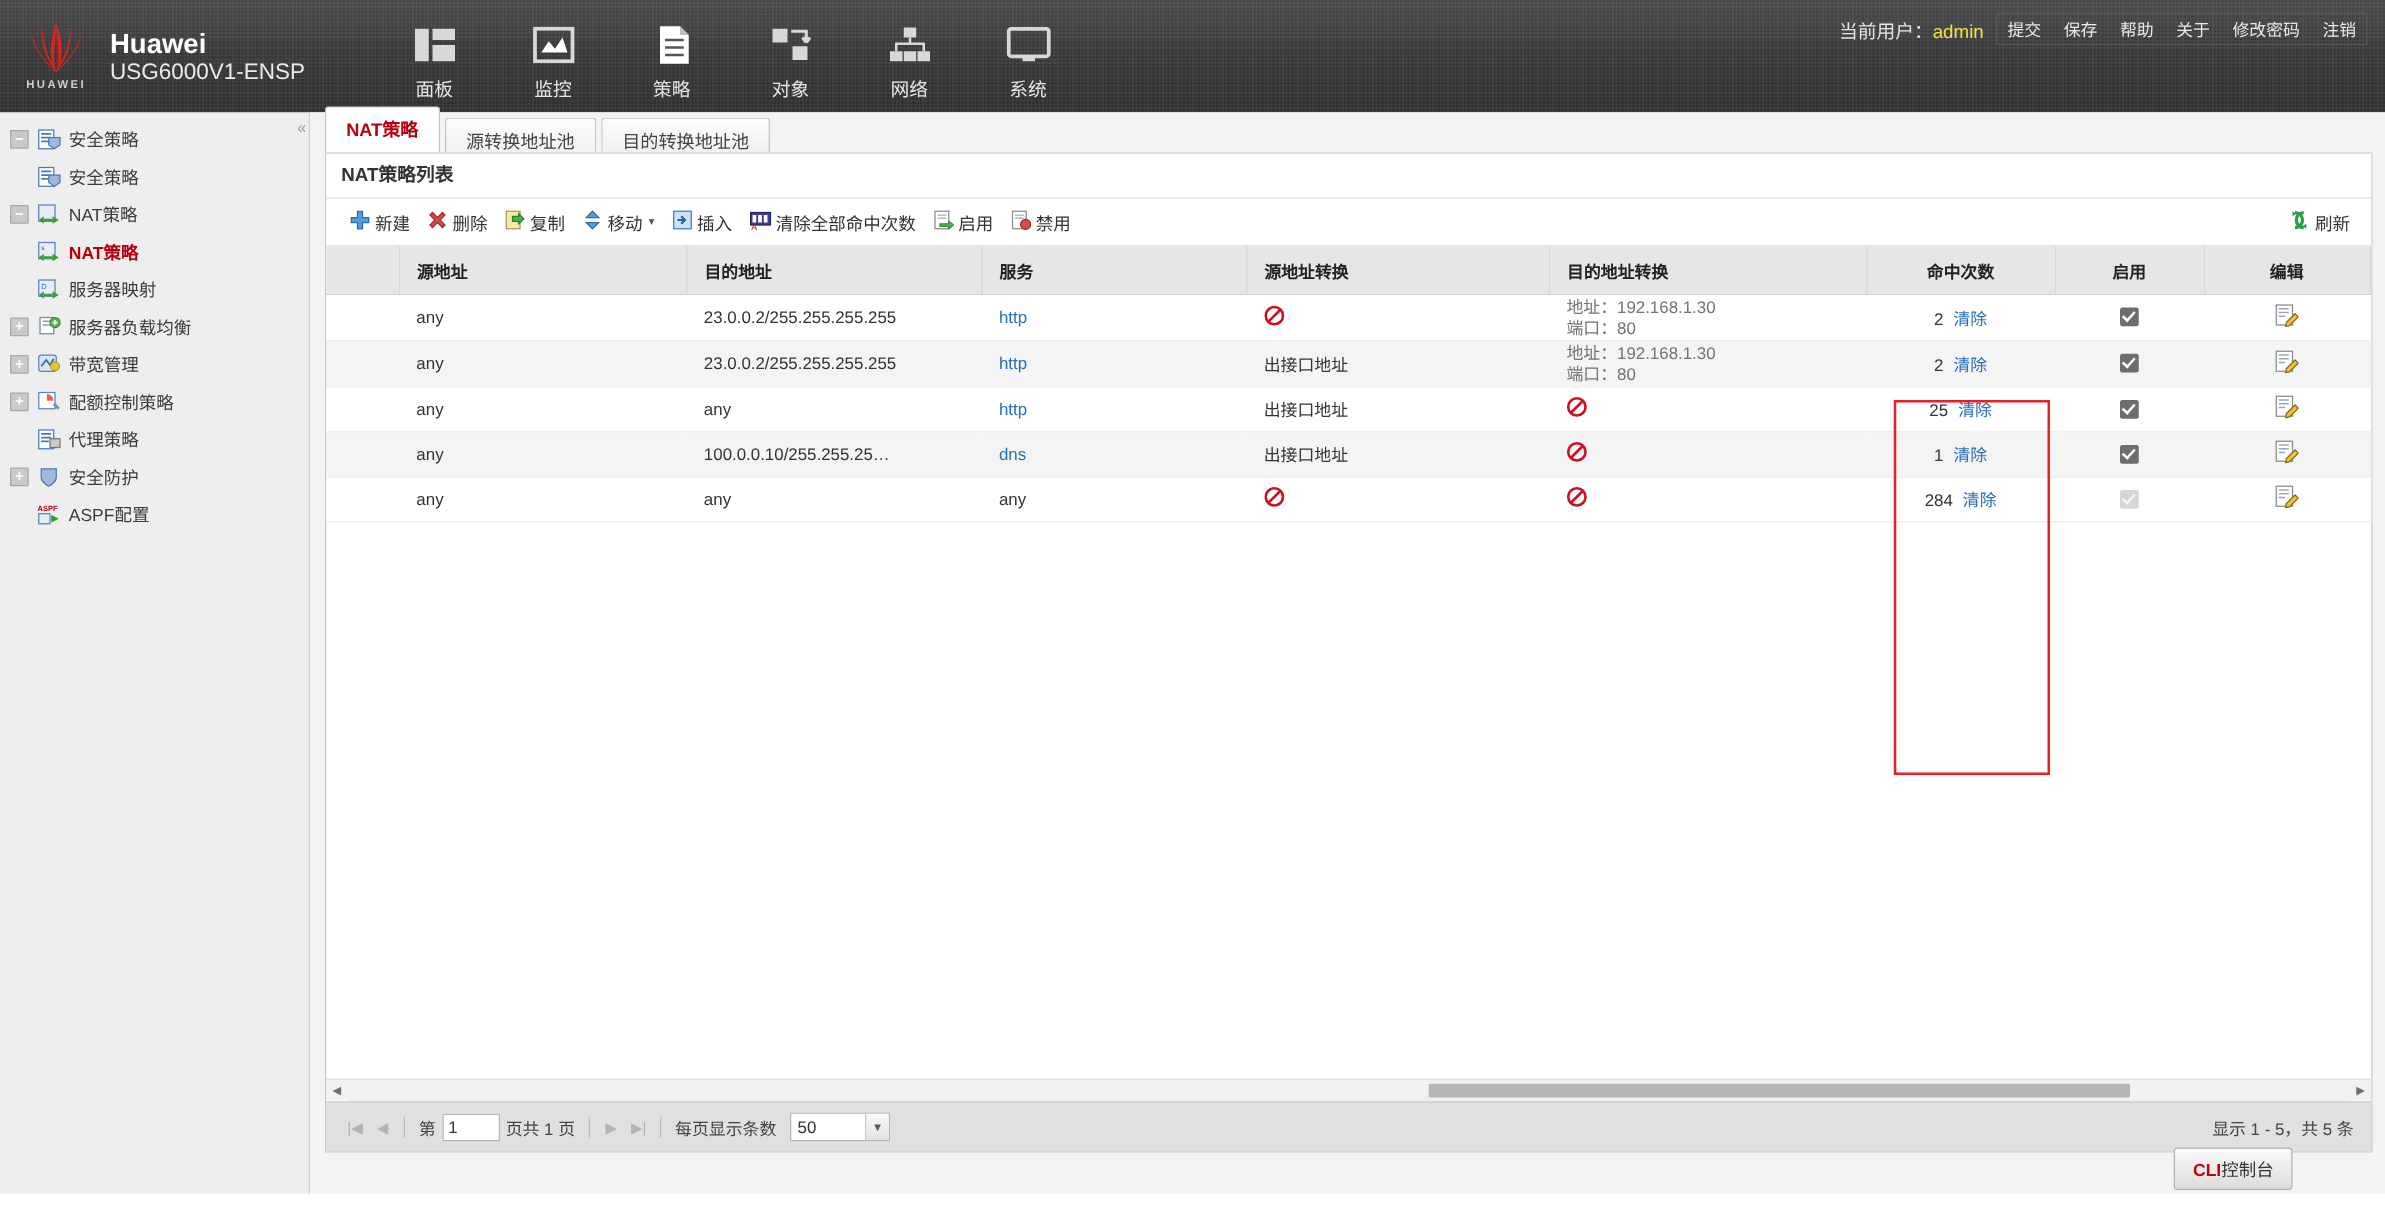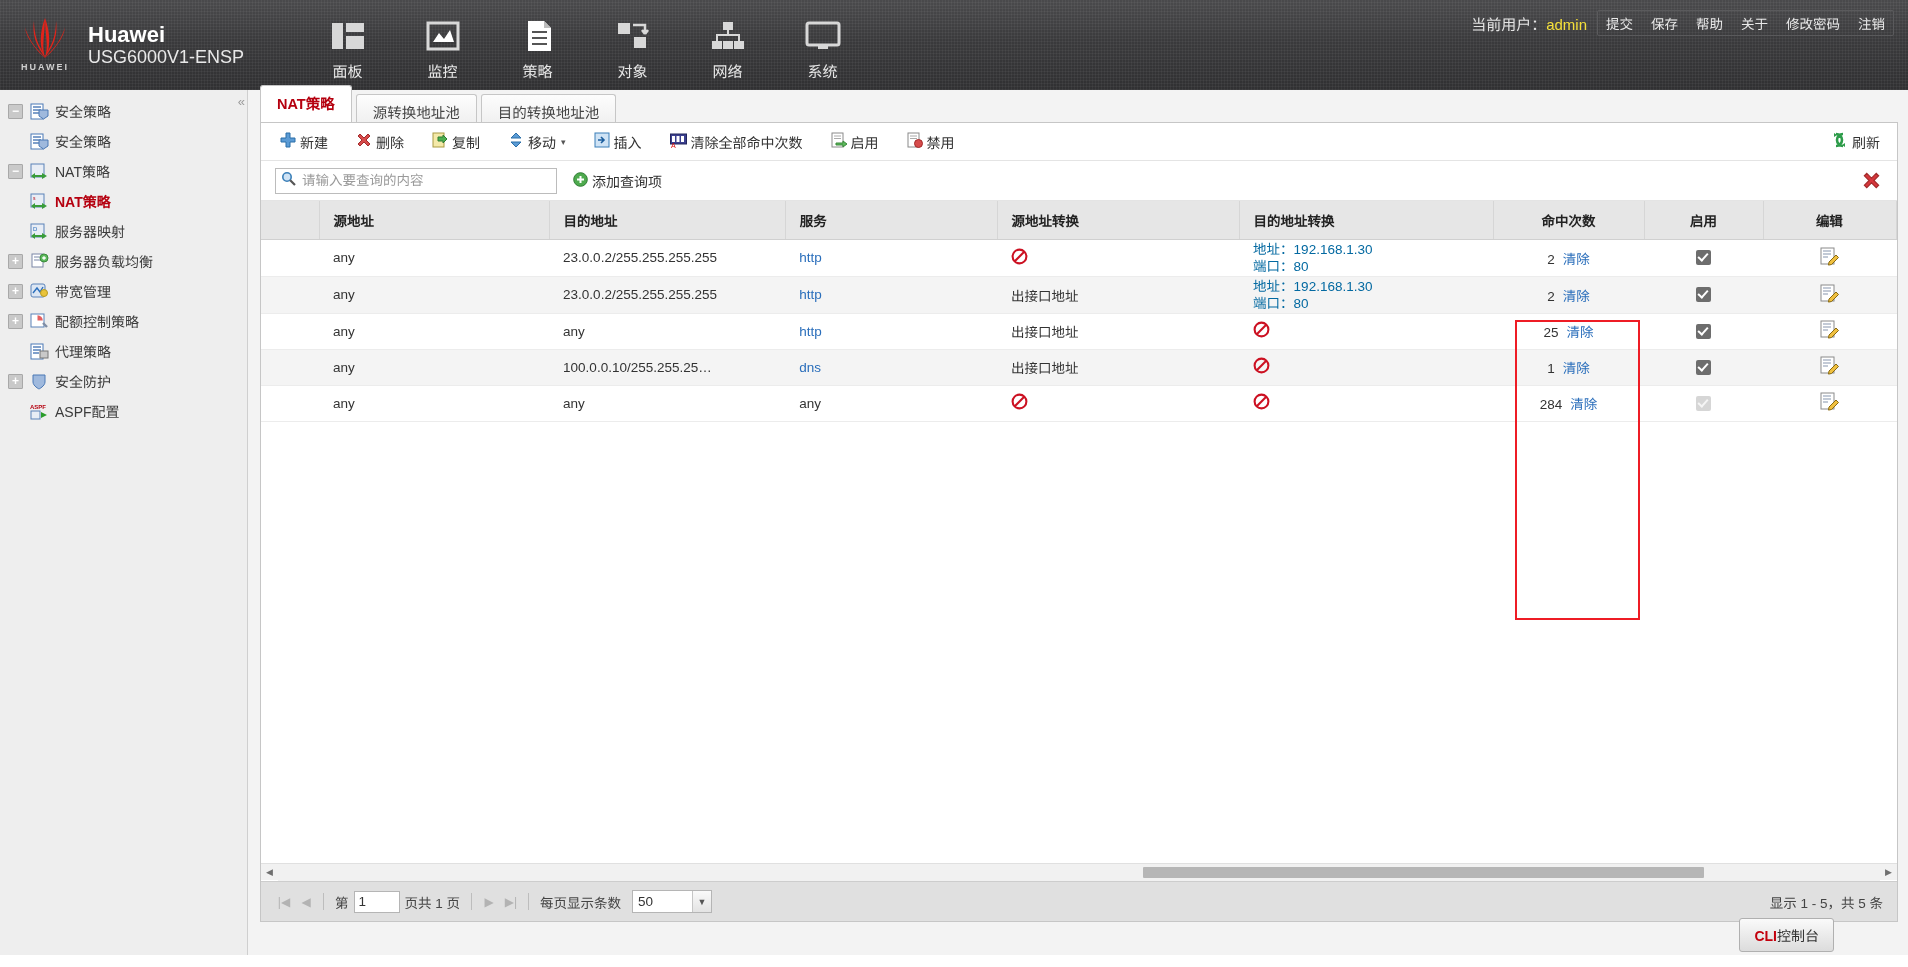--- a/index.html
+++ b/index.html
@@ -103,21 +103,21 @@
   .panel {
     margin: 0 10px 0 12px; background: #ffffff; border: 1px solid #c6c6c6;
     height: 800px; position: relative;
   }
   .panel-title {
     height: 36px; line-height: 36px; padding-left: 12px; font-size: 15px;
     font-weight: bold; color: #333; border-bottom: 1px solid #dcdcdc; background: #fff;
   }
   .toolbar {
     height: 38px; display: flex; align-items: center; padding: 0 10px 0 12px;
-    border-bottom: 1px solid #e4e4e4; background: #fff; gap: 14px;
+    border-bottom: 1px solid #e4e4e4; background: #fff; gap: 0;
   }
   .tbtn {
     display: inline-flex; align-items: center; gap: 4px; font-size: 14px; color: #333;
     padding: 2px 7px; cursor: pointer; white-space: nowrap;
   }
   .tbtn .caret { font-size: 9px; color: #555; margin-left: 1px; }
   .tb-spacer { margin-left: auto; }
 
   .filterbar {
     height: 40px; display: flex; align-items: center; padding-left: 14px;
@@ -151,21 +151,21 @@
   table.grid th.c { text-align: center; padding-left: 0; }
   table.grid td {
     height: 36px; font-size: 13.5px; color: #333; padding-left: 14px;
     border-bottom: 1px solid #ececec; vertical-align: middle;
   }
   table.grid td.c { text-align: center; padding-left: 0; }
   table.grid tr.alt td { background: #f4f4f4; }
   .linkcell { color: #2a6ebb; cursor: pointer; }
   .clearlnk { color: #2a6ebb; cursor: pointer; margin-left: 8px; }
   .natdetail { line-height: 17px; }
-  .natdetail span { color: #0369a1; }
+  .natdetail span { color: #737373; }
   .deny { display: inline-block; }
   .cb {
     width: 15px; height: 15px; display: inline-block; border-radius: 2px;
     background: #6d6d6d; position: relative; vertical-align: middle;
   }
   .cb.disabled { background: #d6d6d6; }
   .cb::after {
     content: ""; position: absolute; left: 4px; top: 1px; width: 4px; height: 8px;
     border: solid #fff; border-width: 0 2px 2px 0; transform: rotate(42deg);
   }
@@ -503,20 +503,21 @@
 
   <div class="content">
 
     <div class="tabstrip">
       <div class="tab active">NAT策略</div>
       <div class="tab">源转换地址池</div>
       <div class="tab">目的转换地址池</div>
     </div>
 
     <div class="panel">
+      <div class="panel-title">NAT策略列表</div>
 
       <div class="toolbar">
         <div class="tbtn">
           <span>
             <svg width="16" height="16" viewBox="0 0 16 16">
                 <path d="M6 1 h4 v5 h5 v4 h-5 v5 h-4 v-5 h-5 v-4 h5 z" fill="#5b9bd5" stroke="#2b6fa8"></path>
               </svg>
           </span>
           <span>新建</span>
         </div>
@@ -602,45 +603,20 @@
           <span>
             <svg width="17" height="16" viewBox="0 0 17 16">
                 <path d="M5 2 a6 6 0 0 1 0 12 M12 14 a6 6 0 0 1 0 -12" stroke="#2e9c4a" stroke-width="2.6" fill="none"></path>
                 <path d="M3 1 l3 2 l-3 2 z M14 15 l-3 -2 l3 -2 z" fill="#2e9c4a"></path>
               </svg>
           </span>
           <span>刷新</span>
         </div>
       </div>
 
-      <div class="filterbar">
-        <div class="searchbox">
-          <span>
-            <svg width="15" height="15" viewBox="0 0 15 15">
-                <circle cx="6" cy="6" r="4.2" fill="#cfe3f5" stroke="#3a7fb8" stroke-width="1.6"></circle>
-                <line x1="9.2" y1="9.2" x2="14" y2="14" stroke="#555" stroke-width="2.2"></line>
-              </svg>
-          </span>
-          <input type="text" placeholder="请输入要查询的内容" style="">
-        </div>
-        <div class="addquery">
-          <span>
-            <svg width="15" height="15" viewBox="0 0 15 15">
-                <circle cx="7.5" cy="7.5" r="6.8" fill="#4eaa4e" stroke="#2e7d32"></circle>
-                <path d="M4 7.5 h7 M7.5 4 v7" stroke="#fff" stroke-width="2"></path>
-              </svg>
-          </span>
-          <span>添加查询项</span>
-        </div>
-        <div class="close-x">
-          <svg width="19" height="19" viewBox="0 0 16 16">
-              <path d="M2 4 L4 2 L8 6 L12 2 L14 4 L10 8 L14 12 L12 14 L8 10 L4 14 L2 12 L6 8 Z" fill="#d8363c" stroke="#a32b2b"></path>
-            </svg>
-        </div>
-      </div>
 
       <div class="tablewrap">
         <table class="grid">
           <colgroup>
             <col style="width:48px">
               <col style="width:190px">
               <col style="width:195px">
               <col style="width:175px">
             <col style="width:200px">
               <col style="width:210px">

